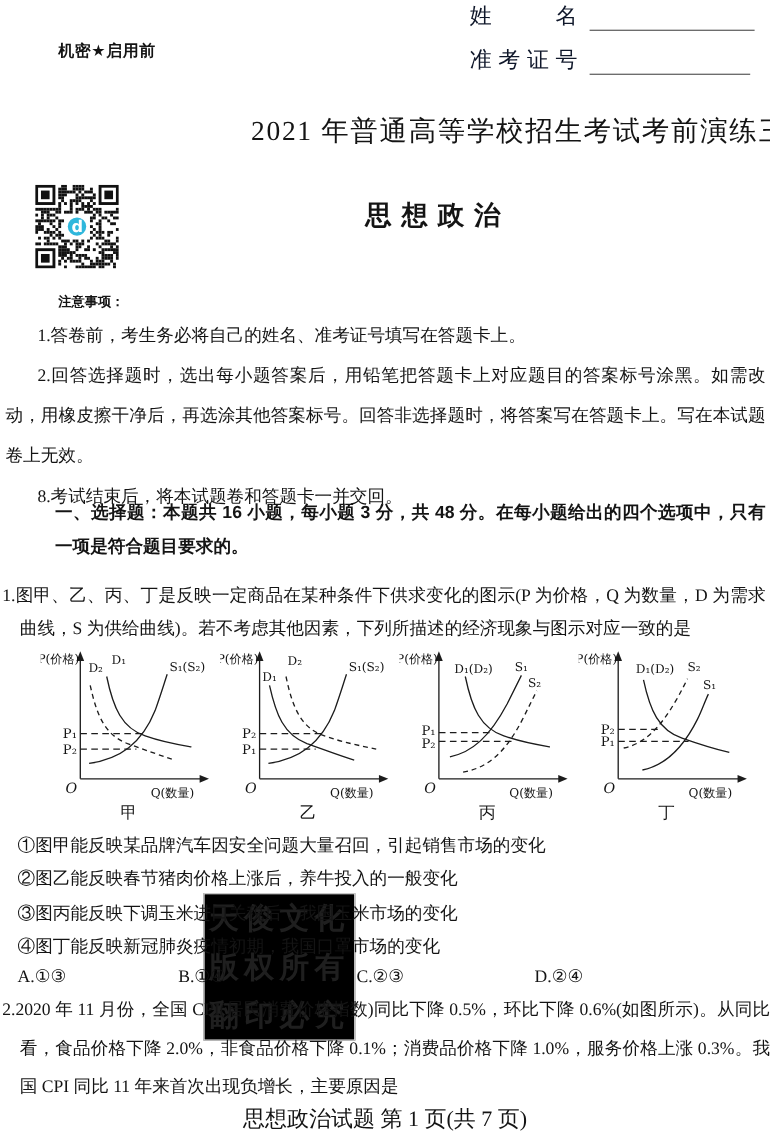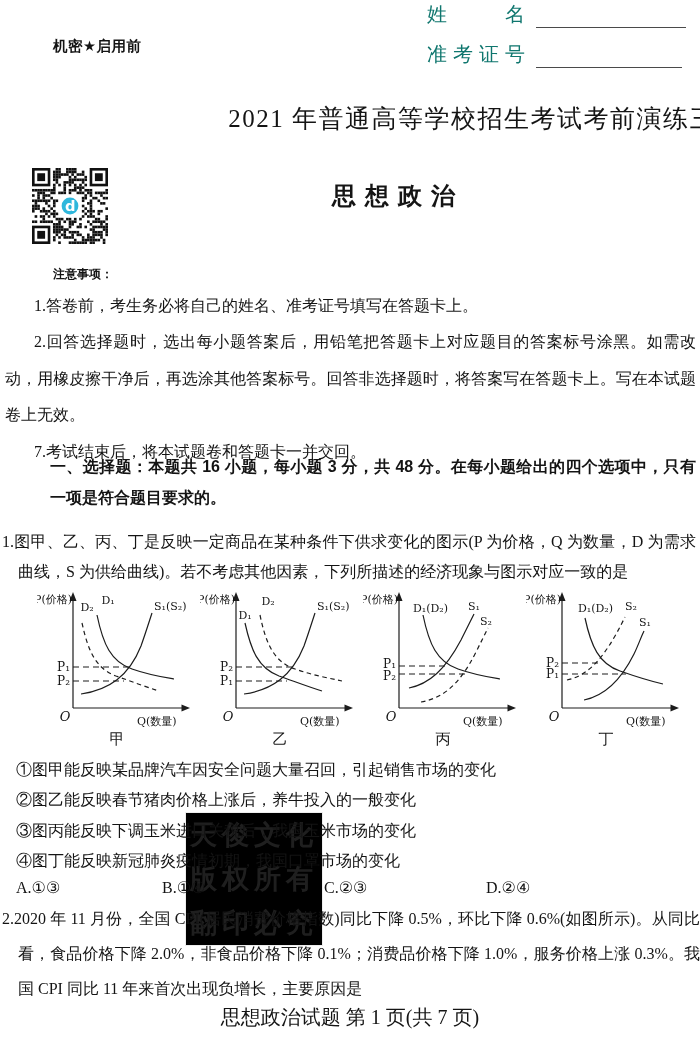--- a/index.html
+++ b/index.html
@@ -5,21 +5,21 @@
   html,body{margin:0;padding:0;background:#9a9a9a;}
   .page{position:relative;width:700px;height:1040px;background:#ffffff;overflow:hidden;
         font-family:"Liberation Serif","DejaVu Serif",serif;color:#141414;}
   .hei{font-family:"Liberation Sans","DejaVu Sans",sans-serif;font-weight:700;margin-left:48px;}
   .abs{position:absolute;}
   .z2{z-index:2;}
 
   .classification{left:5px;top:37px;font-size:14.5px;letter-spacing:.5px;}
 
   .field-row{left:427px;height:30px;white-space:nowrap;}
-  .field-label{font-size:20px;letter-spacing:6px;color:#0f766e;}
+  .field-label{font-size:20px;letter-spacing:6px;color:#0f172a;}
   .field-line{display:inline-block;vertical-align:bottom;height:22px;
               border-bottom:1.4px solid #4a4a4a;margin-left:5px;}
 
   .title{left:16px;top:102px;width:100%;text-align:right;font-size:25px;letter-spacing:1.5px;}
   .subject{left:0;top:180px;width:100%;text-align:center;font-size:24px;letter-spacing:9px;}
 
   .qr{left:32px;top:168px;width:76px;height:76px;}
 
   .notice{left:5px;top:261px;right:4px;}
   .notice-heading{font-size:12px;line-height:27px;}
@@ -386,21 +386,21 @@
       </g>
     <rect x="10.2" y="10.2" width="8.6" height="8.6" rx="1.6" fill="#fff"></rect>
     <rect x="11.3" y="11.3" width="6.4" height="6.4" rx="3.2" fill="#2fb7dc"></rect>
     <text x="14.6" y="16.5" text-anchor="middle" font-size="5.6" font-weight="bold" fill="#ffffff" font-family="&quot;DejaVu Sans&quot;,sans-serif">d</text>
   </svg>
 
   <div class="abs z2 notice">
     <div class="notice-heading hei">注意事项：</div>
     <p>1.答卷前，考生务必将自己的姓名、准考证号填写在答题卡上。</p>
     <p>2.回答选择题时，选出每小题答案后，用铅笔把答题卡上对应题目的答案标号涂黑。如需改动，用橡皮擦干净后，再选涂其他答案标号。回答非选择题时，将答案写在答题卡上。写在本试题卷上无效。</p>
-    <p>7.考试结束后，将本试题卷和答题卡一并交回。</p>
+    <p>8.考试结束后，将本试题卷和答题卡一并交回。</p>
   </div>
 
   <div class="abs z2 section-heading hei">一、选择题：本题共 16 小题，每小题 3 分，共 48 分。在每小题给出的四个选项中，只有一项是符合题目要求的。</div>
 
   <p class="abs z2 stem q1">1.图甲、乙、丙、丁是反映一定商品在某种条件下供求变化的图示(P 为价格，Q 为数量，D 为需求曲线，S 为供给曲线)。若不考虑其他因素，下列所描述的经济现象与图示对应一致的是</p>
 
   <div class="abs z2 graphs">
 
     <svg class="sd" viewBox="0 0 163 158">
       <line x1="36" y1="120" x2="36" y2="10"></line>

